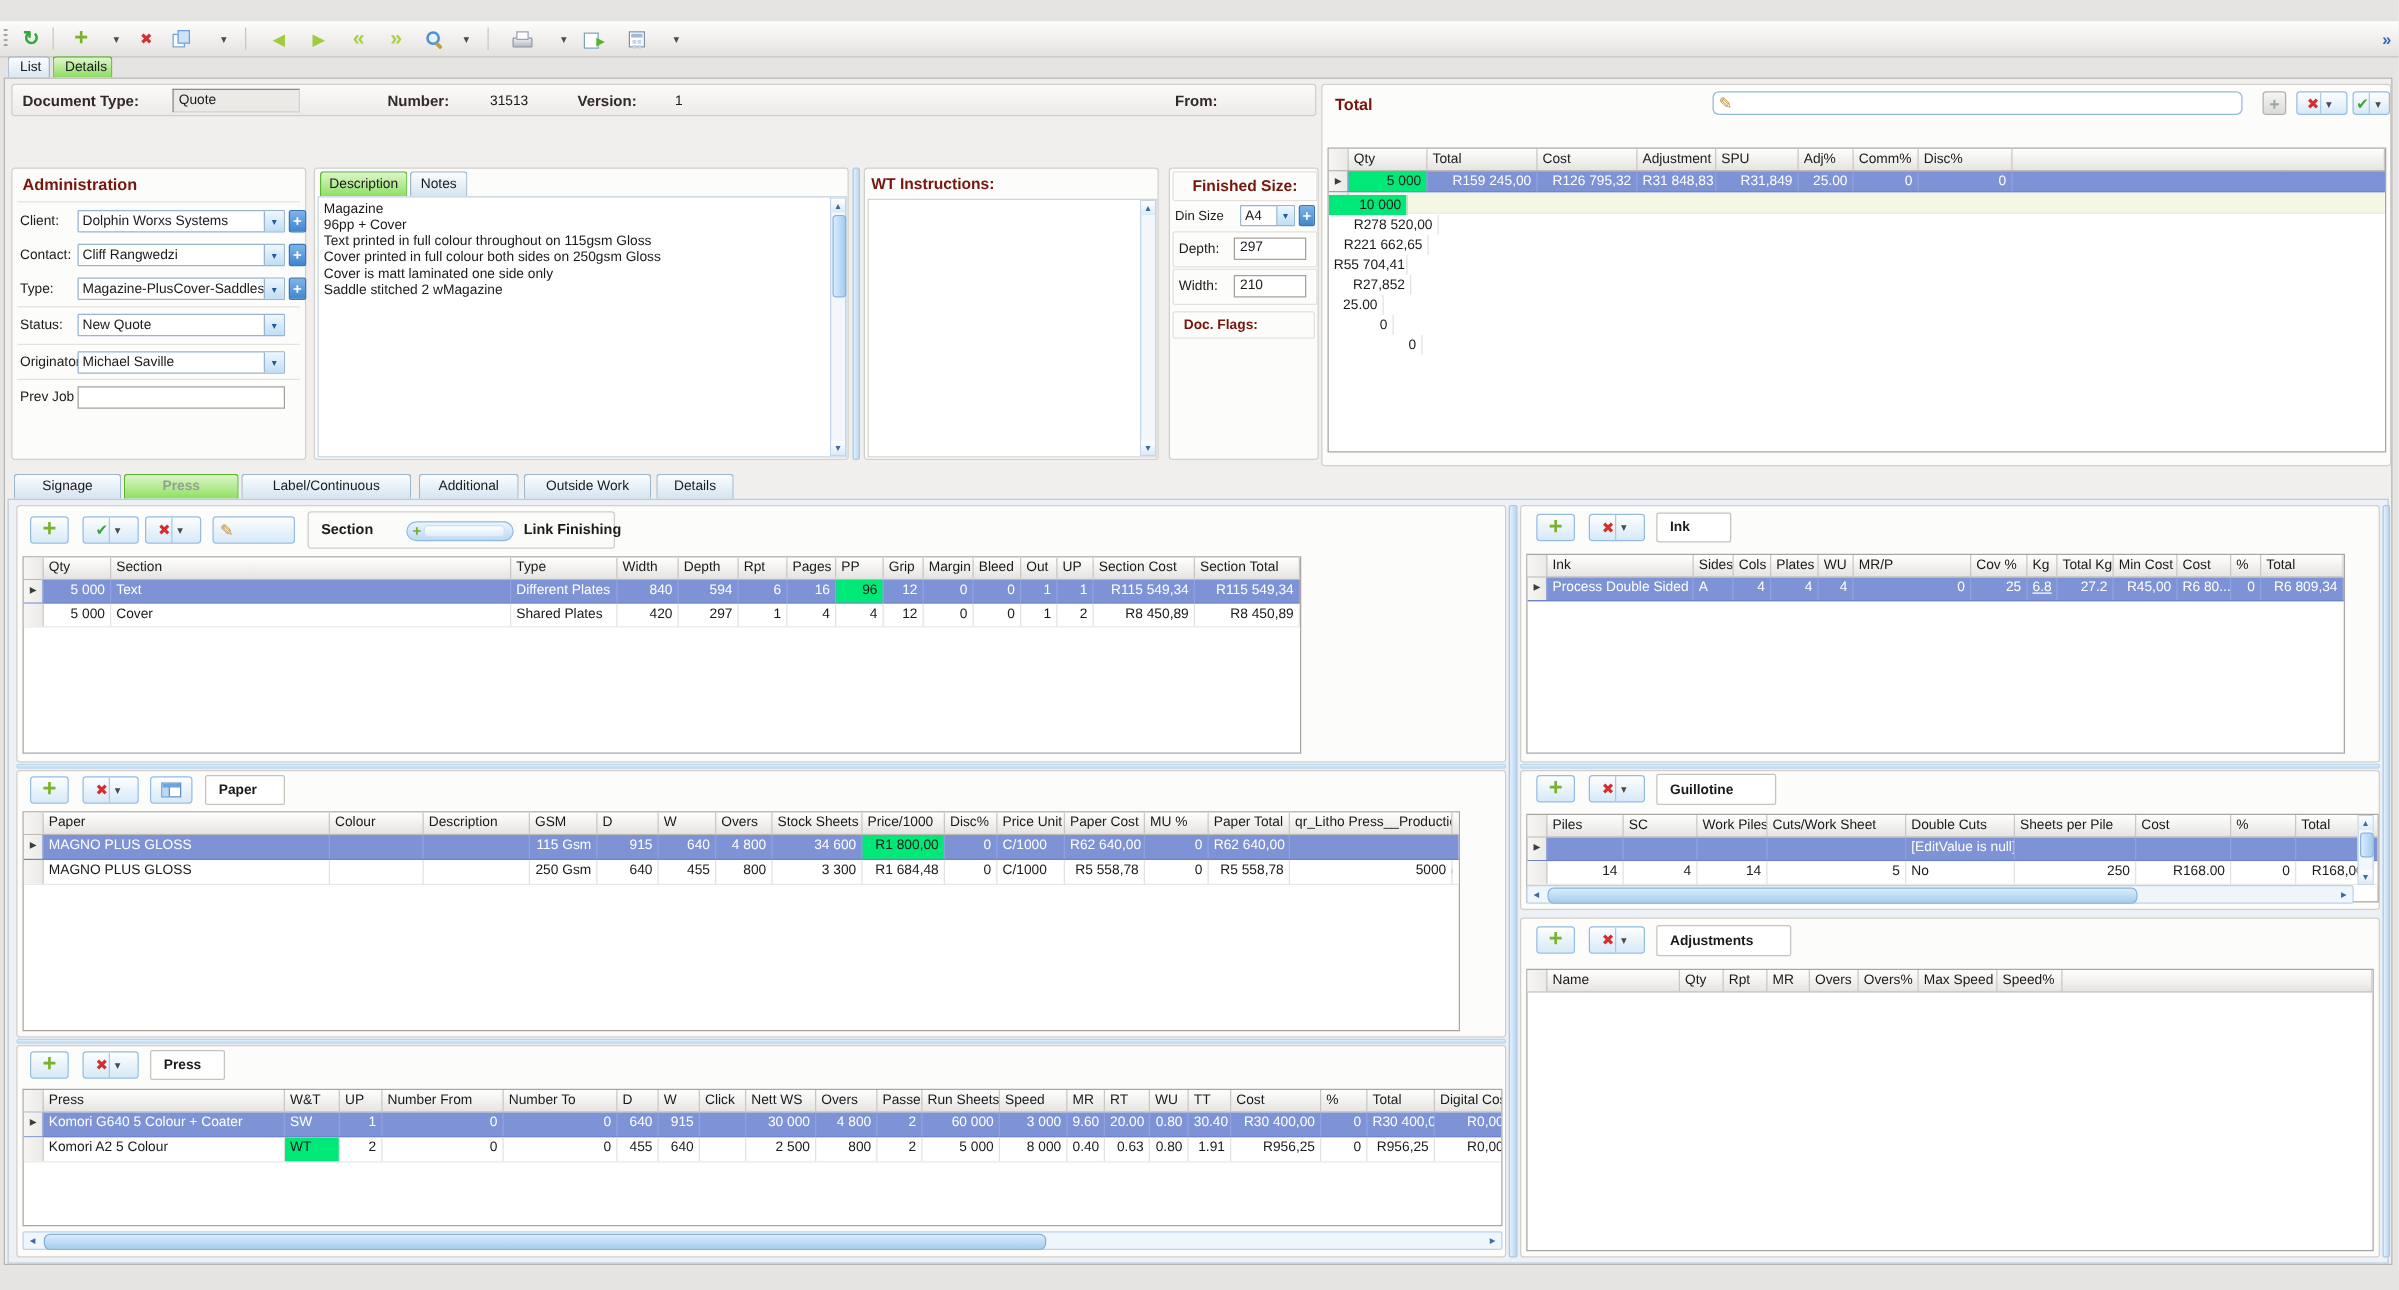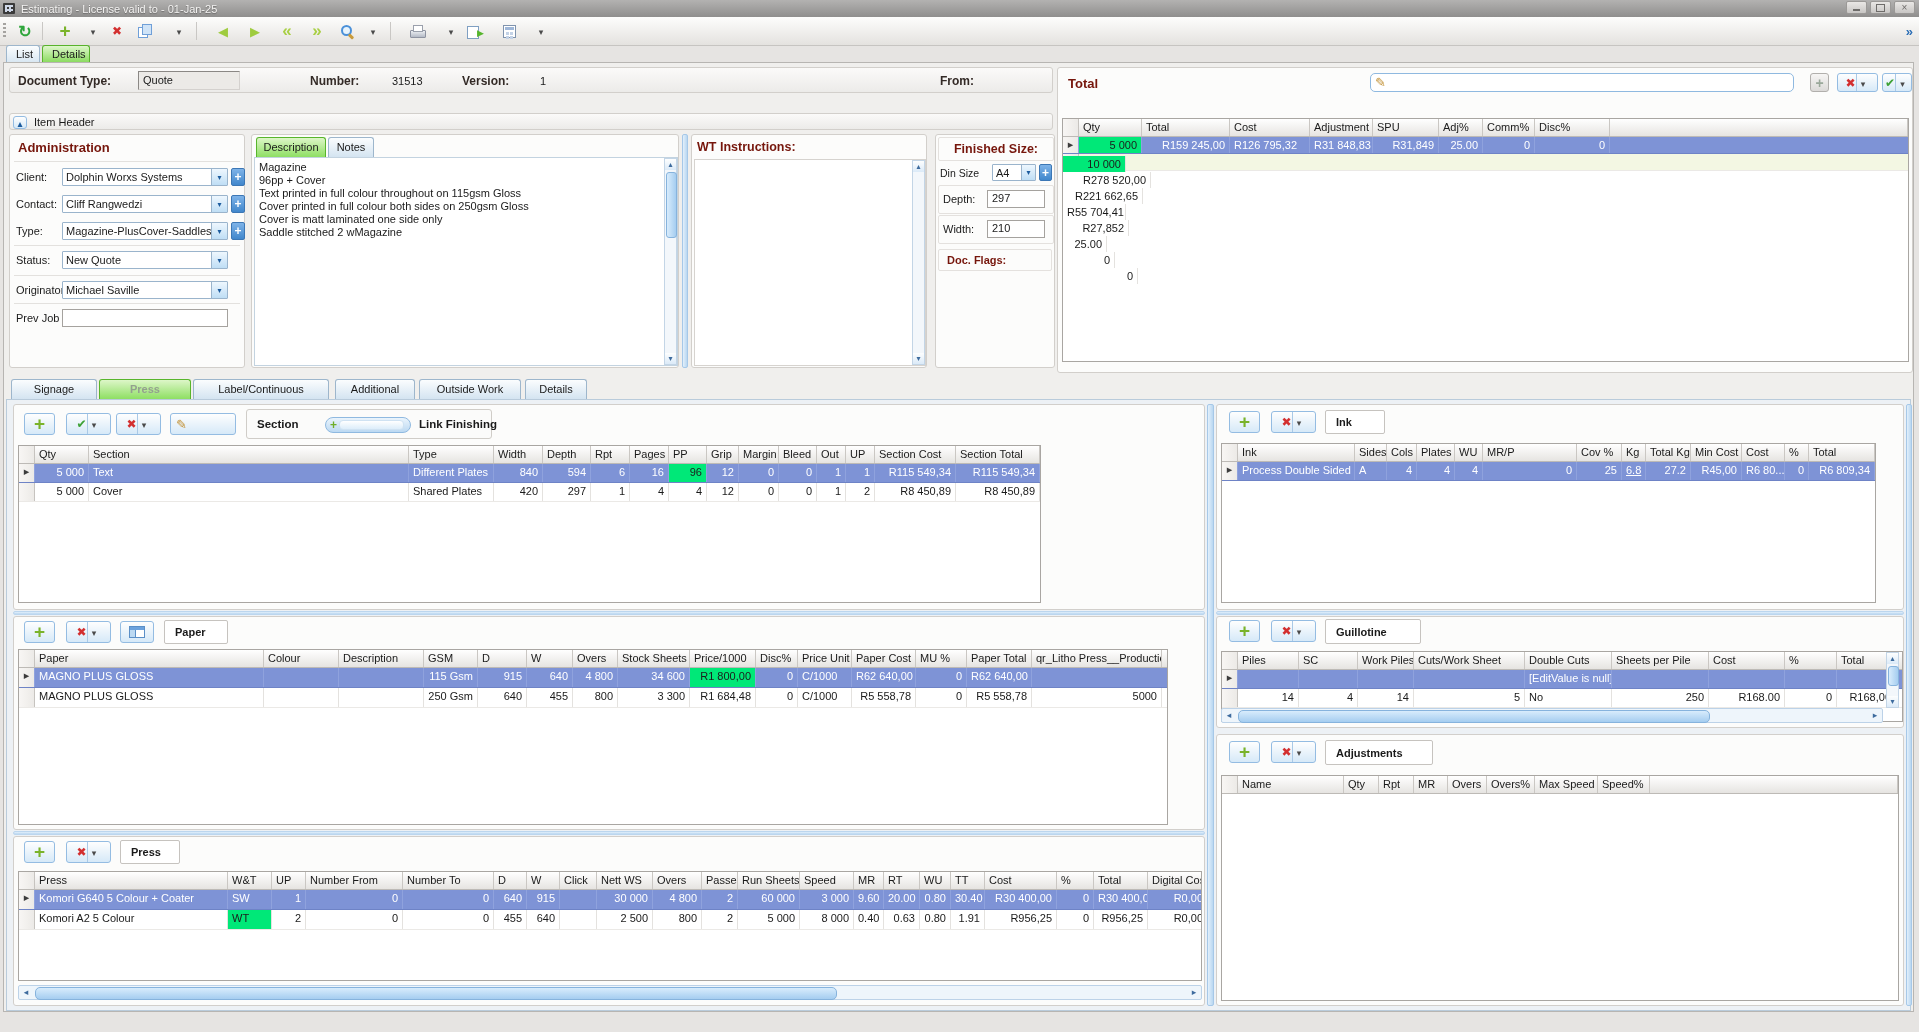--- a/index.html
+++ b/index.html
@@ -103,33 +103,20 @@
   .g-c.ind,.g-hc.ind{background:linear-gradient(90deg,#f8f6f4,#eceae7);border-right:1px solid #c6c3bf;color:#3c3c3c;padding:1px 0;text-align:center}
   .tp-plus{position:absolute;height:19px;width:19px;background:linear-gradient(#f6f5f4,#dcdad8);border:1px solid #b1afac;border-radius:3px;color:#9aa89a;font-weight:bold;font-size:14px;display:flex;align-items:center;justify-content:center;box-sizing:border-box}
   .editbox{position:absolute;height:19px;border:1px solid #8fb9e0;border-radius:5px;background:#fff;display:flex;align-items:center;padding:0 4px;box-sizing:border-box}
   .txt{position:absolute;white-space:nowrap}
 </style>
 </head>
 <body>
 
 <div id="app">
 
-  <div class="titlebar">
-    <span class="ic-app"></span>
-    <span class="title-text">Estimating - License valid to - 01-Jan-25</span>
-    <span class="win-btns">
-      <span class="wb">
-          <span class="wb-min-g"></span>
-        </span>
-      <span class="wb">
-          <span class="wb-max-g"></span>
-        </span>
-      <span class="wb">×</span>
-    </span>
-  </div>
 
   <div class="toolbar">
     <span class="grip"></span>
     <span class="tbi" style="left:14px">
         <span class="ic-refresh"></span>
       </span>
     <span class="tbsep" style="left:42px"></span>
     <span class="tbi" style="left:54px">
         <span class="ic-plus"></span>
       </span>
@@ -227,47 +214,41 @@
             <div class="g-hc" style="width: 66px; flex: 0 0 auto; text-align: left;">SPU</div>
             <div class="g-hc" style="width: 44px; flex: 0 0 auto; text-align: left;">Adj%</div>
             <div class="g-hc" style="width: 52px; flex: 0 0 auto; text-align: left;">Comm%</div>
             <div class="g-hc" style="width: 75px; flex: 0 0 auto; text-align: left;">Disc%</div>
             <div class="g-hc" style="flex: 1 1 0%;"></div>
           </div>
           <div class="g-r sel" style="height: 17px;">
             <div class="g-c ind" style="width: 16px; flex: 0 0 auto; text-align: center;">▸</div>
             <div class="g-c green" style="width: 63px; flex: 0 0 auto; text-align: right;">5 000</div>
             <div class="g-c" style="width: 88px; flex: 0 0 auto; text-align: right;">R159 245,00</div>
-            <div class="g-c" style="width: 80px; flex: 0 0 auto; text-align: left;">R126 795,32</div>
+            <div class="g-c" style="width: 80px; flex: 0 0 auto; text-align: right;">R126 795,32</div>
             <div class="g-c" style="width: 63px; flex: 0 0 auto; text-align: right;">R31 848,83</div>
             <div class="g-c" style="width: 66px; flex: 0 0 auto; text-align: right;">R31,849</div>
             <div class="g-c" style="width: 44px; flex: 0 0 auto; text-align: right;">25.00</div>
             <div class="g-c" style="width: 52px; flex: 0 0 auto; text-align: right;">0</div>
             <div class="g-c" style="width: 75px; flex: 0 0 auto; text-align: right;">0</div>
           </div>
           <div class="g-r alt" style="height: 17px; flex-direction: column;">
             <div class="g-c ind" style="width: 16px; flex: 0 0 auto; text-align: center;"></div>
             <div class="g-c green" style="width: 63px; flex: 0 0 auto; text-align: right;">10 000</div>
             <div class="g-c" style="width: 88px; flex: 0 0 auto; text-align: right;">R278 520,00</div>
             <div class="g-c" style="width: 80px; flex: 0 0 auto; text-align: right;">R221 662,65</div>
             <div class="g-c" style="width: 63px; flex: 0 0 auto; text-align: right;">R55 704,41</div>
             <div class="g-c" style="width: 66px; flex: 0 0 auto; text-align: right;">R27,852</div>
             <div class="g-c" style="width: 44px; flex: 0 0 auto; text-align: right;">25.00</div>
             <div class="g-c" style="width: 52px; flex: 0 0 auto; text-align: right;">0</div>
             <div class="g-c" style="width: 75px; flex: 0 0 auto; text-align: right;">0</div>
           </div>
         </div>
     </div>
 
-    <div class="hdrbar" style="left:5px;top:50px;width:1044px;height:17px">
-      <span class="tbtn" style="left:3px;top:2px;width:14px;height:13px">
-          <span class="ic-chevup"></span>
-        </span>
-      <span class="txt" style="left:24px;top:2px">Item Header</span>
-    </div>
 
     <div class="panelbox" style="left:5px;top:71px;width:236px;height:234px">
       <span class="txt maroon" style="left:8px;top:5px;font-size:13px">Administration</span>
       <div class="hairline" style="top:26px"></div>
       <span class="txt" style="left:6px;top:36px">Client:</span>
       <span class="combo" style="left:52px;top:33px;width:166px">
           <span class="val">Dolphin Worxs Systems</span>
           <span class="dbtn">▾</span>
         </span>
       <span class="plusbtn" style="left:221px;top:33px">+</span>

